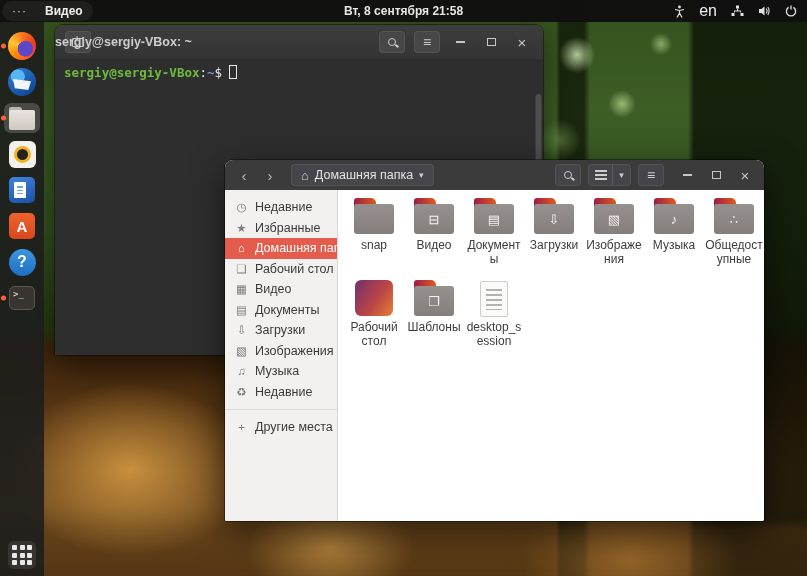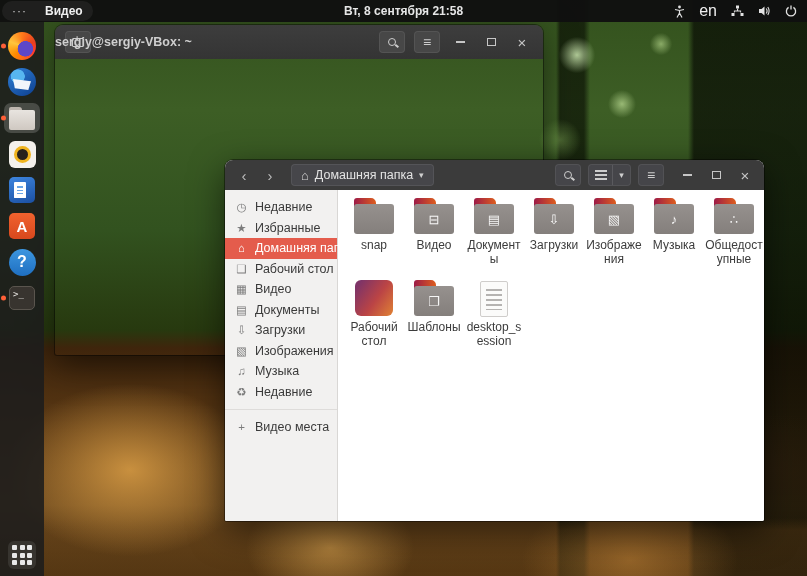--- a/index.html
+++ b/index.html
@@ -167,20 +167,26 @@
           <span class="glyph-min"></span>
         </div>
       <div class="win-btn">
           <span class="glyph-max"></span>
         </div>
       <div class="win-btn">
           <span class="glyph-close">×</span>
         </div>
     </div>
   </div>
+  <div class="term-body">
+    <span class="p-user">sergiy@sergiy-VBox</span><span class="p-colon">:</span><span class="p-path">~</span><span class="p-dollar">$</span><span class="cursor-block"></span>
+    <div class="term-scrollbar">
+      <div class="term-scroll-thumb"></div>
+    </div>
+  </div>
 </div>
 
 <div class="win files-win">
   <div class="files-header">
     <div class="nav-btn">
         <span>‹</span>
       </div>
     <div class="nav-btn">
         <span>›</span>
       </div>
@@ -256,21 +262,21 @@
           <span class="sicon">♫</span>
           <span>Музыка</span>
         </div>
       <div class="side-item">
           <span class="sicon">♻</span>
           <span>Недавние</span>
         </div>
       <div class="side-sep"></div>
       <div class="side-item">
           <span class="sicon">+</span>
-          <span>Видео места</span>
+          <span>Другие места</span>
         </div>
     </div>
 
     <div class="content">
       <div class="file-grid">
         <div class="grid-item">
           <div class="ficon">
               <span class="tab"></span>
               <span class="fbody">
                 <span class="emblem"></span>

